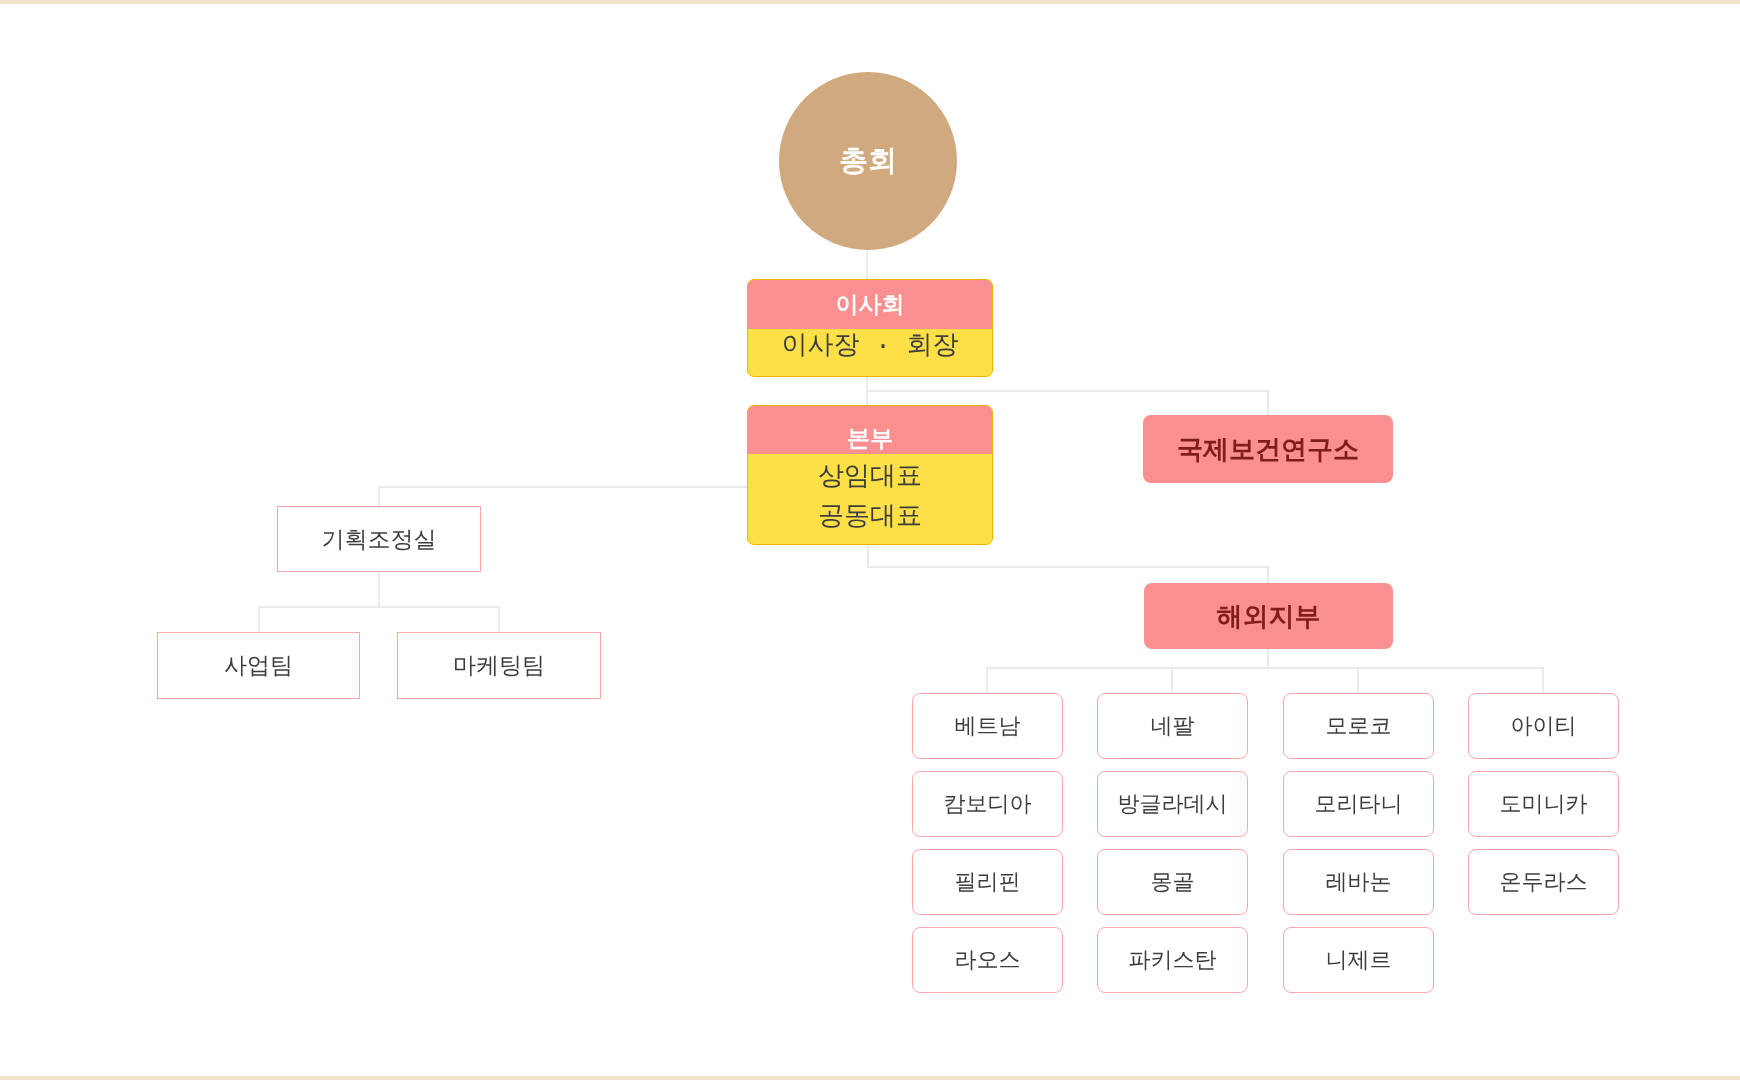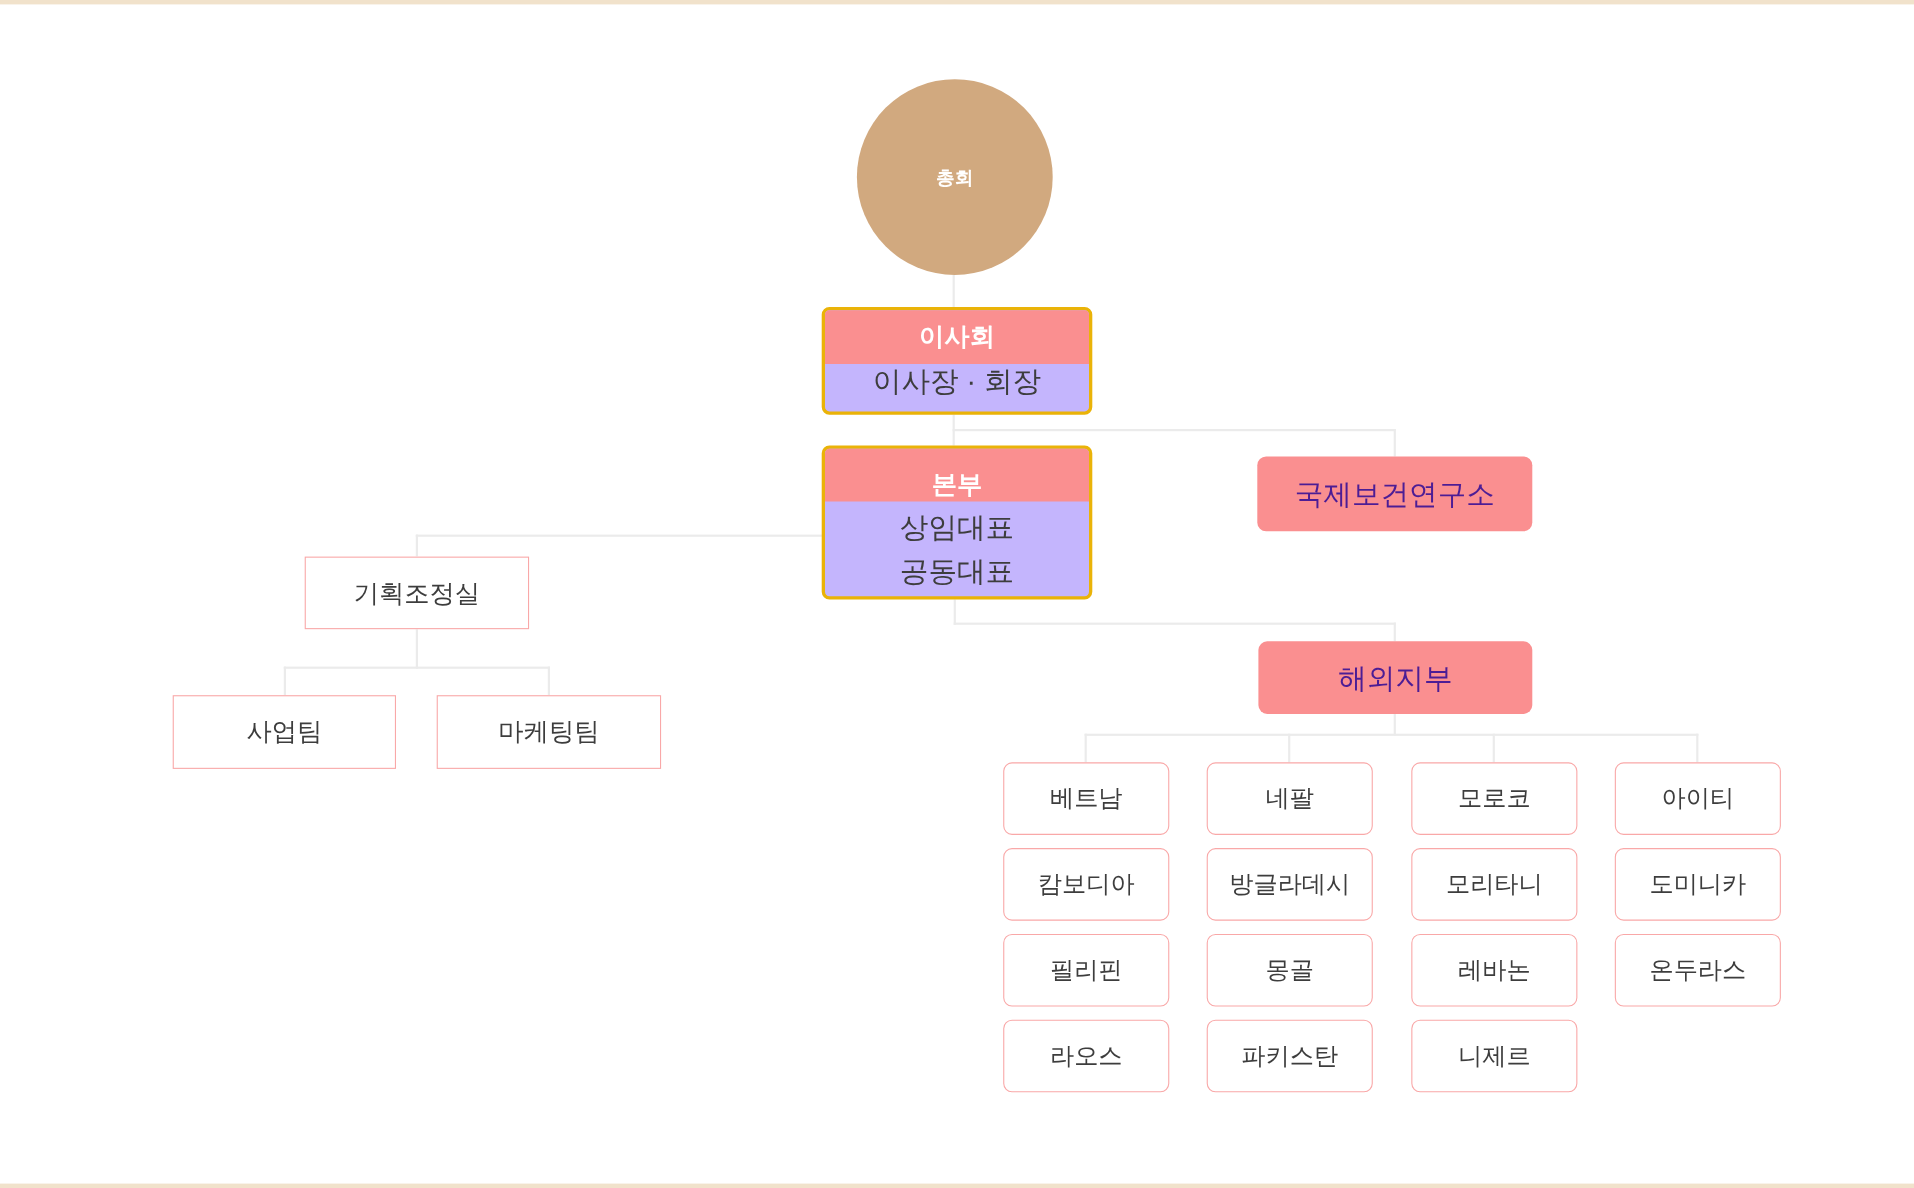--- a/index.html
+++ b/index.html
@@ -17,47 +17,47 @@
   .bar.top { top:0; }
   .bar.bottom { top:1076px; }
 
   
   .line { position:absolute; background:#ebebeb; }
 
   
   .circle {
     left:779px; top:72px; width:178px; height:178px;
     border-radius:50%; background:#d1a97f;
-    color:#ffffff; font-size:17px; font-weight:600;
+    color:#ffffff; font-size:29px; font-weight:600;
   }
 
   
   .split-box {
-    background:#c4b5fd; border:3px solid #eab308; border-radius:7px;
-    box-sizing:border-box; overflow:hidden;
+    background:#fde047; border:1px solid #eab308; border-radius:7px;
+    box-sizing:border-box; overflow:hidden;font-family:Liberation Mono, monospace;
   }
   .split-head {
     margin:-1px -1px 0 -1px; height:50px;
     background:#fa8f90; border-radius:7px 7px 0 0;
     color:#ffffff; font-size:23px; font-weight:600;
   }
   .split-body { color:#3d3d3d; font-size:26px; font-weight:500; }
 
   #board { left:747px; top:279px; width:246px; height:98px; }
   #board .split-body { height:30px; }
 
   #hq { left:747px; top:405px; width:246px; height:140px; }
   #hq .split-head { height:49px;align-items:flex-end; }
   #hq .split-body { flex-direction:column; padding-top:3px; }
   #hq .split-body span { display:block; line-height:40px; }
 
   
   .pinkbox {
     background:#fa8f90; border-radius:8px;
-    color:#4c1d95; font-size:26px; font-weight:400;
+    color:#7f1d1d; font-size:26px; font-weight:700;
   }
   #institute { left:1143px; top:415px; width:250px; height:68px; }
   #overseas  { left:1144px; top:583px; width:249px; height:66px; }
 
   
   .wbox {
     background:#ffffff; border:1.5px solid #f9a8a8; border-radius:0;
     box-sizing:border-box; color:#3d3d3d; font-size:23px; font-weight:500;
   }
   #planning { left:277px; top:506px; width:204px; height:66px; }

